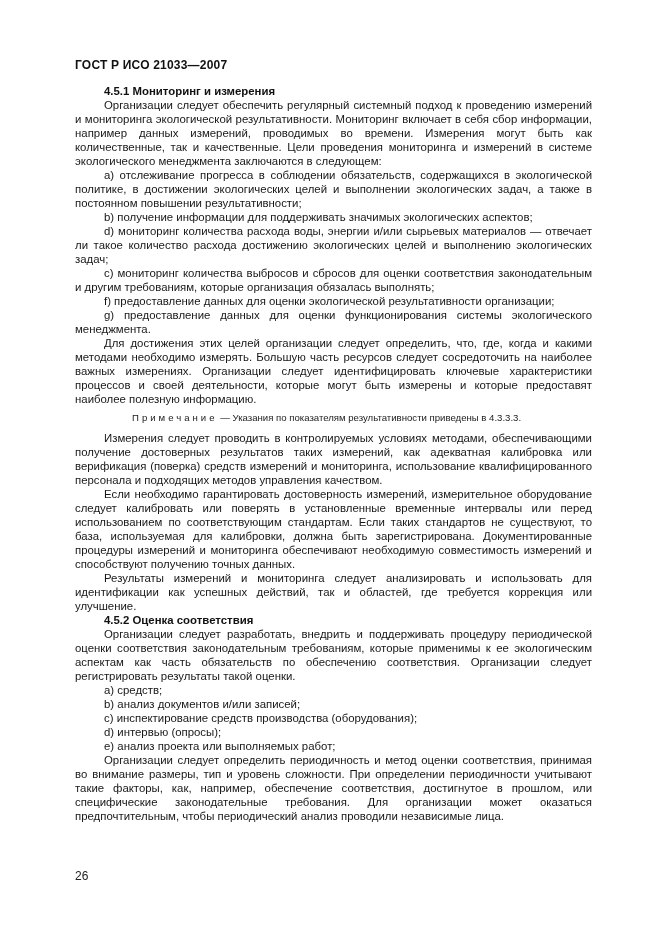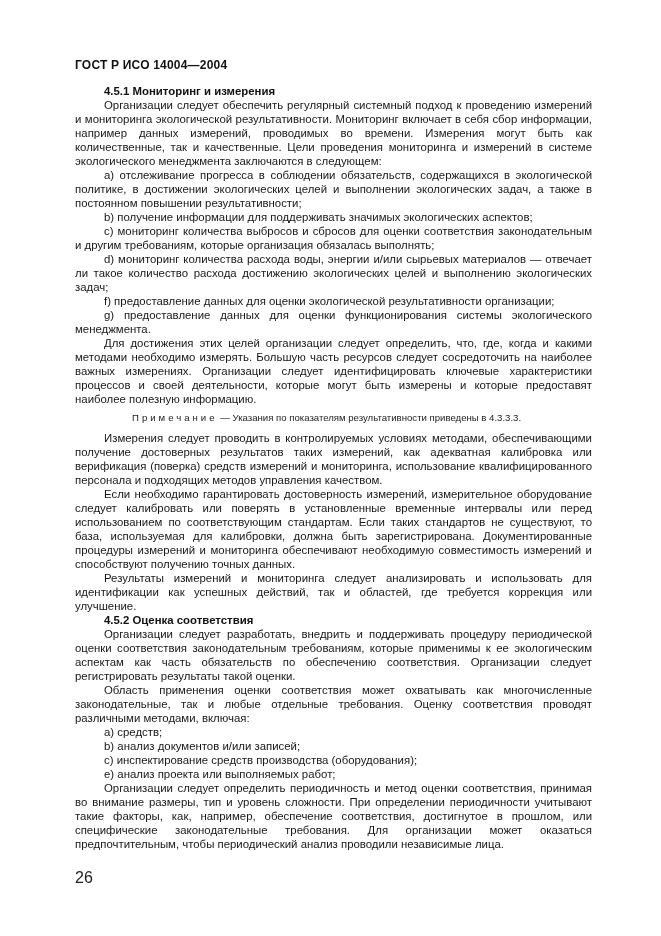--- a/index.html
+++ b/index.html
@@ -55,66 +55,66 @@
     color: #222222;
   }
   .note .note-label {
     letter-spacing: 3px;
     padding-left: 28px;
   }
   .page-number {
     position: absolute;
     left: 75px;
     top: 869px;
-    font-size: 16px;
+    font-size: 12px;
     color: #222222;
   }
 </style>
 </head>
 <body>
 
 <div class="page">
 
-  <div class="doc-header">ГОСТ Р ИСО 14004—2004</div>
+  <div class="doc-header">ГОСТ Р ИСО 21033—2007</div>
 
   <div class="doc-body">
 
     <p class="section-heading">4.5.1  Мониторинг и измерения</p>
 
     <p>Организации следует обеспечить регулярный системный подход к проведению измерений и мониторинга экологической результативности. Мониторинг включает в себя сбор информации, например данных измерений, проводимых во времени. Измерения могут быть как количественные, так и качественные. Цели проведения мониторинга и измерений в системе экологического менеджмента заключаются в следующем:</p>
 
     <p>a)  отслеживание прогресса в соблюдении обязательств, содержащихся в экологической политике, в достижении экологических целей и выполнении экологических задач, а также в постоянном повышении результативности;</p>
     <p>b)  получение информации для поддерживать значимых экологических аспектов;</p>
+    <p>d)  мониторинг количества расхода воды, энергии и/или сырьевых материалов — отвечает ли такое количество расхода достижению экологических целей и выполнению экологических задач;</p>
     <p>c)  мониторинг количества выбросов и сбросов для оценки соответствия законодательным и другим требованиям, которые организация обязалась выполнять;</p>
-    <p>d)  мониторинг количества расхода воды, энергии и/или сырьевых материалов — отвечает ли такое количество расхода достижению экологических целей и выполнению экологических задач;</p>
     <p>f)  предоставление данных для оценки экологической результативности организации;</p>
     <p>g)  предоставление данных для оценки функционирования системы экологического менеджмента.</p>
 
     <p>Для достижения этих целей организации следует определить, что, где, когда и какими методами необходимо измерять. Большую часть ресурсов следует сосредоточить на наиболее важных измерениях. Организации следует идентифицировать ключевые характеристики процессов и своей деятельности, которые могут быть измерены и которые предоставят наиболее полезную информацию.</p>
 
     <p class="note">
       <span class="note-label">Примечание</span>
       <span>— Указания по показателям результативности приведены в 4.3.3.3.</span>
     </p>
 
     <p>Измерения следует проводить в контролируемых условиях методами, обеспечивающими получение достоверных результатов таких измерений, как адекватная калибровка или верификация (поверка) средств измерений и мониторинга, использование квалифицированного персонала и подходящих методов управления качеством.</p>
 
     <p>Если необходимо гарантировать достоверность измерений, измерительное оборудование следует калибровать или поверять в установленные временные интервалы или перед использованием по соответствующим стандартам. Если таких стандартов не существуют, то база, используемая для калибровки, должна быть зарегистрирована. Документированные процедуры измерений и мониторинга обеспечивают необходимую совместимость измерений и способствуют получению точных данных.</p>
 
     <p>Результаты измерений и мониторинга следует анализировать и использовать для идентификации как успешных действий, так и областей, где требуется коррекция или улучшение.</p>
 
     <p class="section-heading">4.5.2  Оценка соответствия</p>
 
     <p>Организации следует разработать, внедрить и поддерживать процедуру периодической оценки соответствия законодательным требованиям, которые применимы к ее экологическим аспектам как часть обязательств по обеспечению соответствия. Организации следует регистрировать результаты такой оценки.</p>
 
-    <p>Область применения оценки соответствия может охватывать как многочисленные законодательные, так и любые отдельные требования. Оценку соответствия проводят различными методами, включая:</p>
 
     <p>a)  средств;</p>
     <p>b)  анализ документов и/или записей;</p>
     <p>c)  инспектирование средств производства (оборудования);</p>
+    <p>d)  интервью (опросы);</p>
     <p>e)  анализ проекта или выполняемых работ;</p>
 
     <p>Организации следует определить периодичность и метод оценки соответствия, принимая во внимание размеры, тип и уровень сложности. При определении периодичности учитывают такие факторы, как, например, обеспечение соответствия, достигнутое в прошлом, или специфические законодательные требования. Для организации может оказаться предпочтительным, чтобы периодический анализ проводили независимые лица.</p>
 
   </div>
 
   <div class="page-number">26</div>
 
 </div>
 

